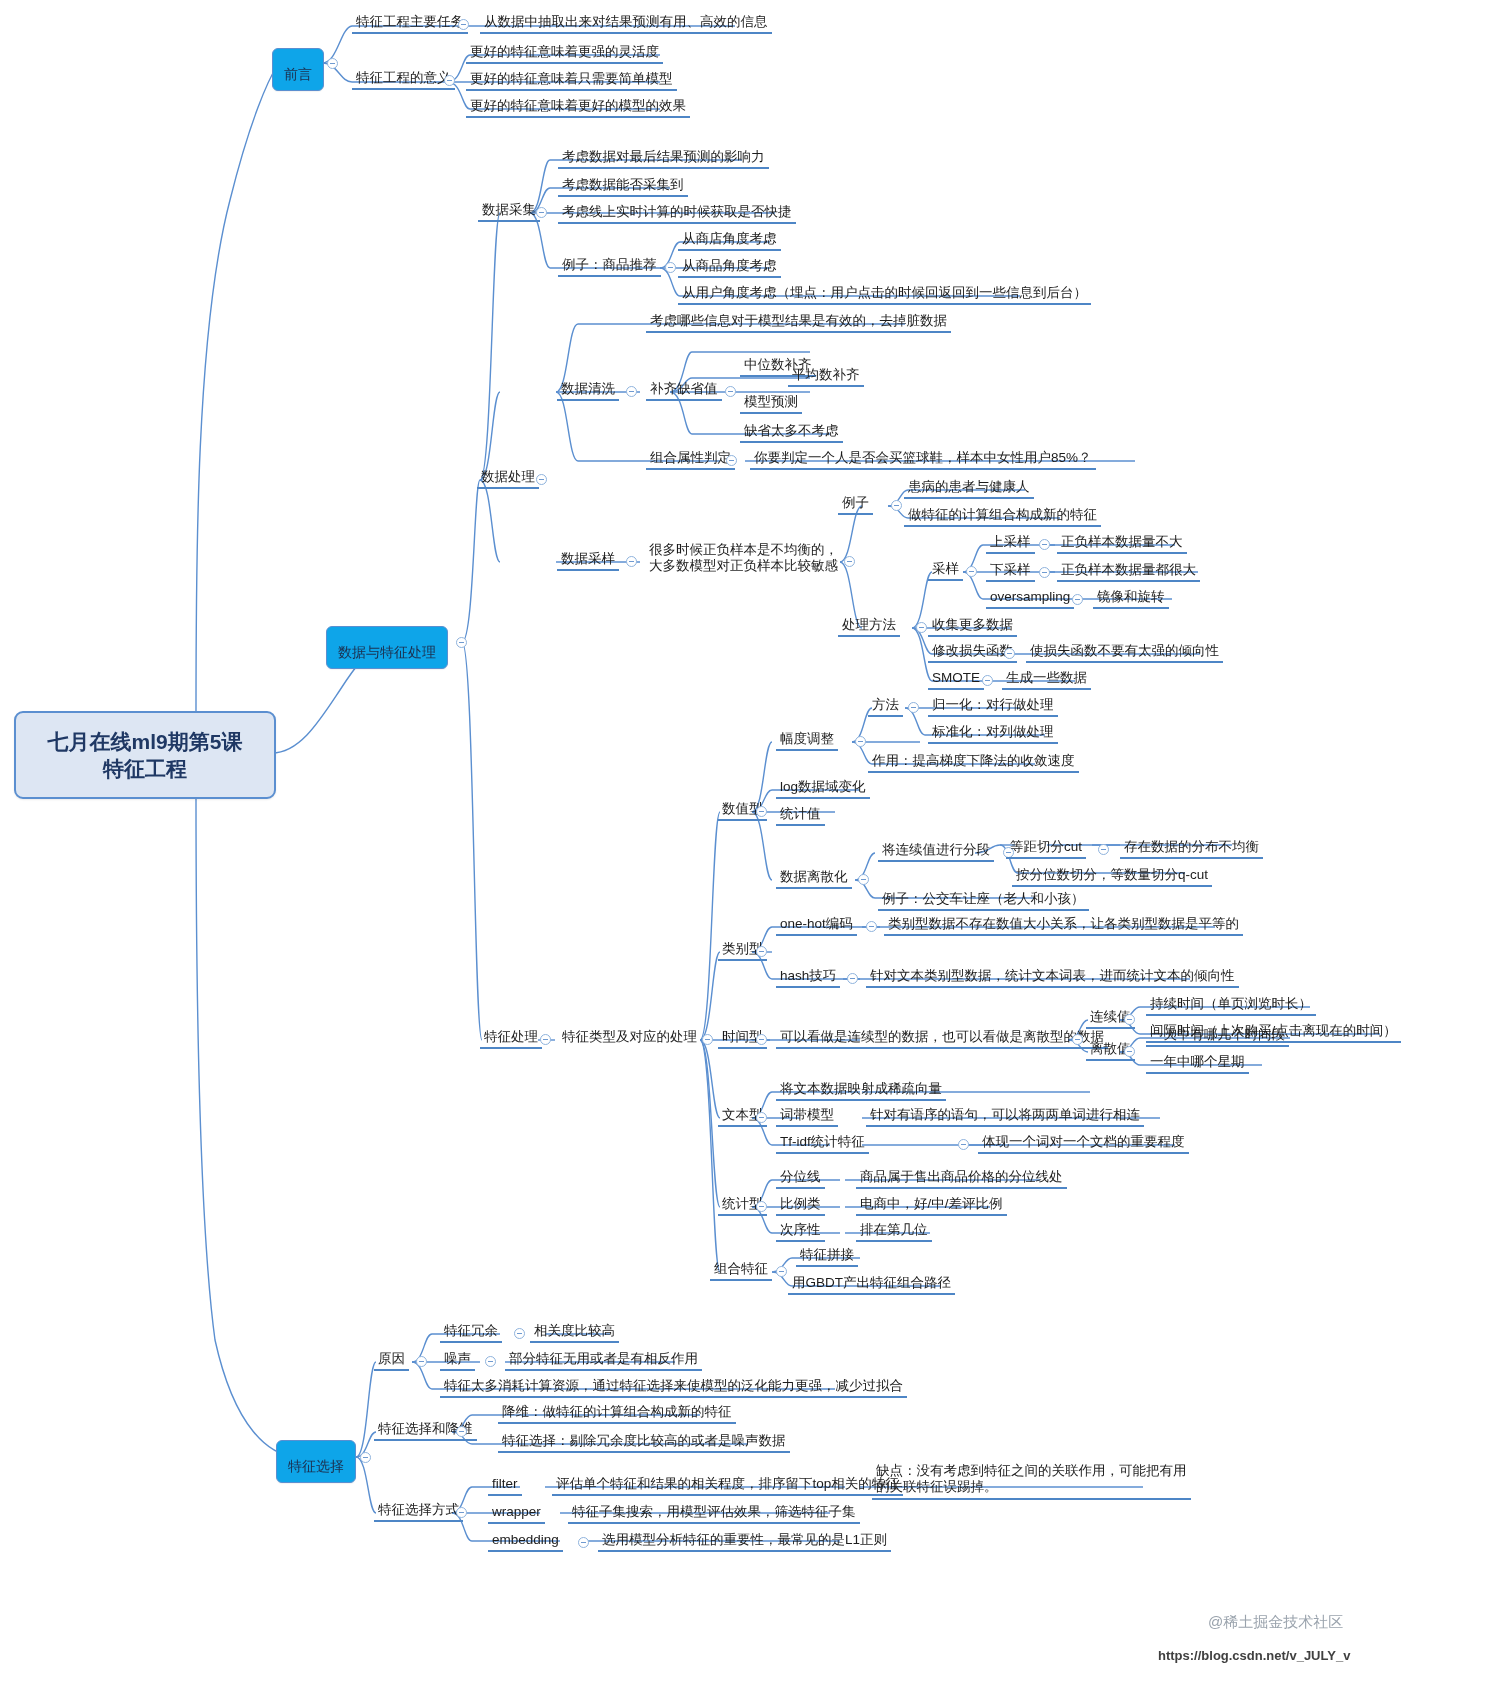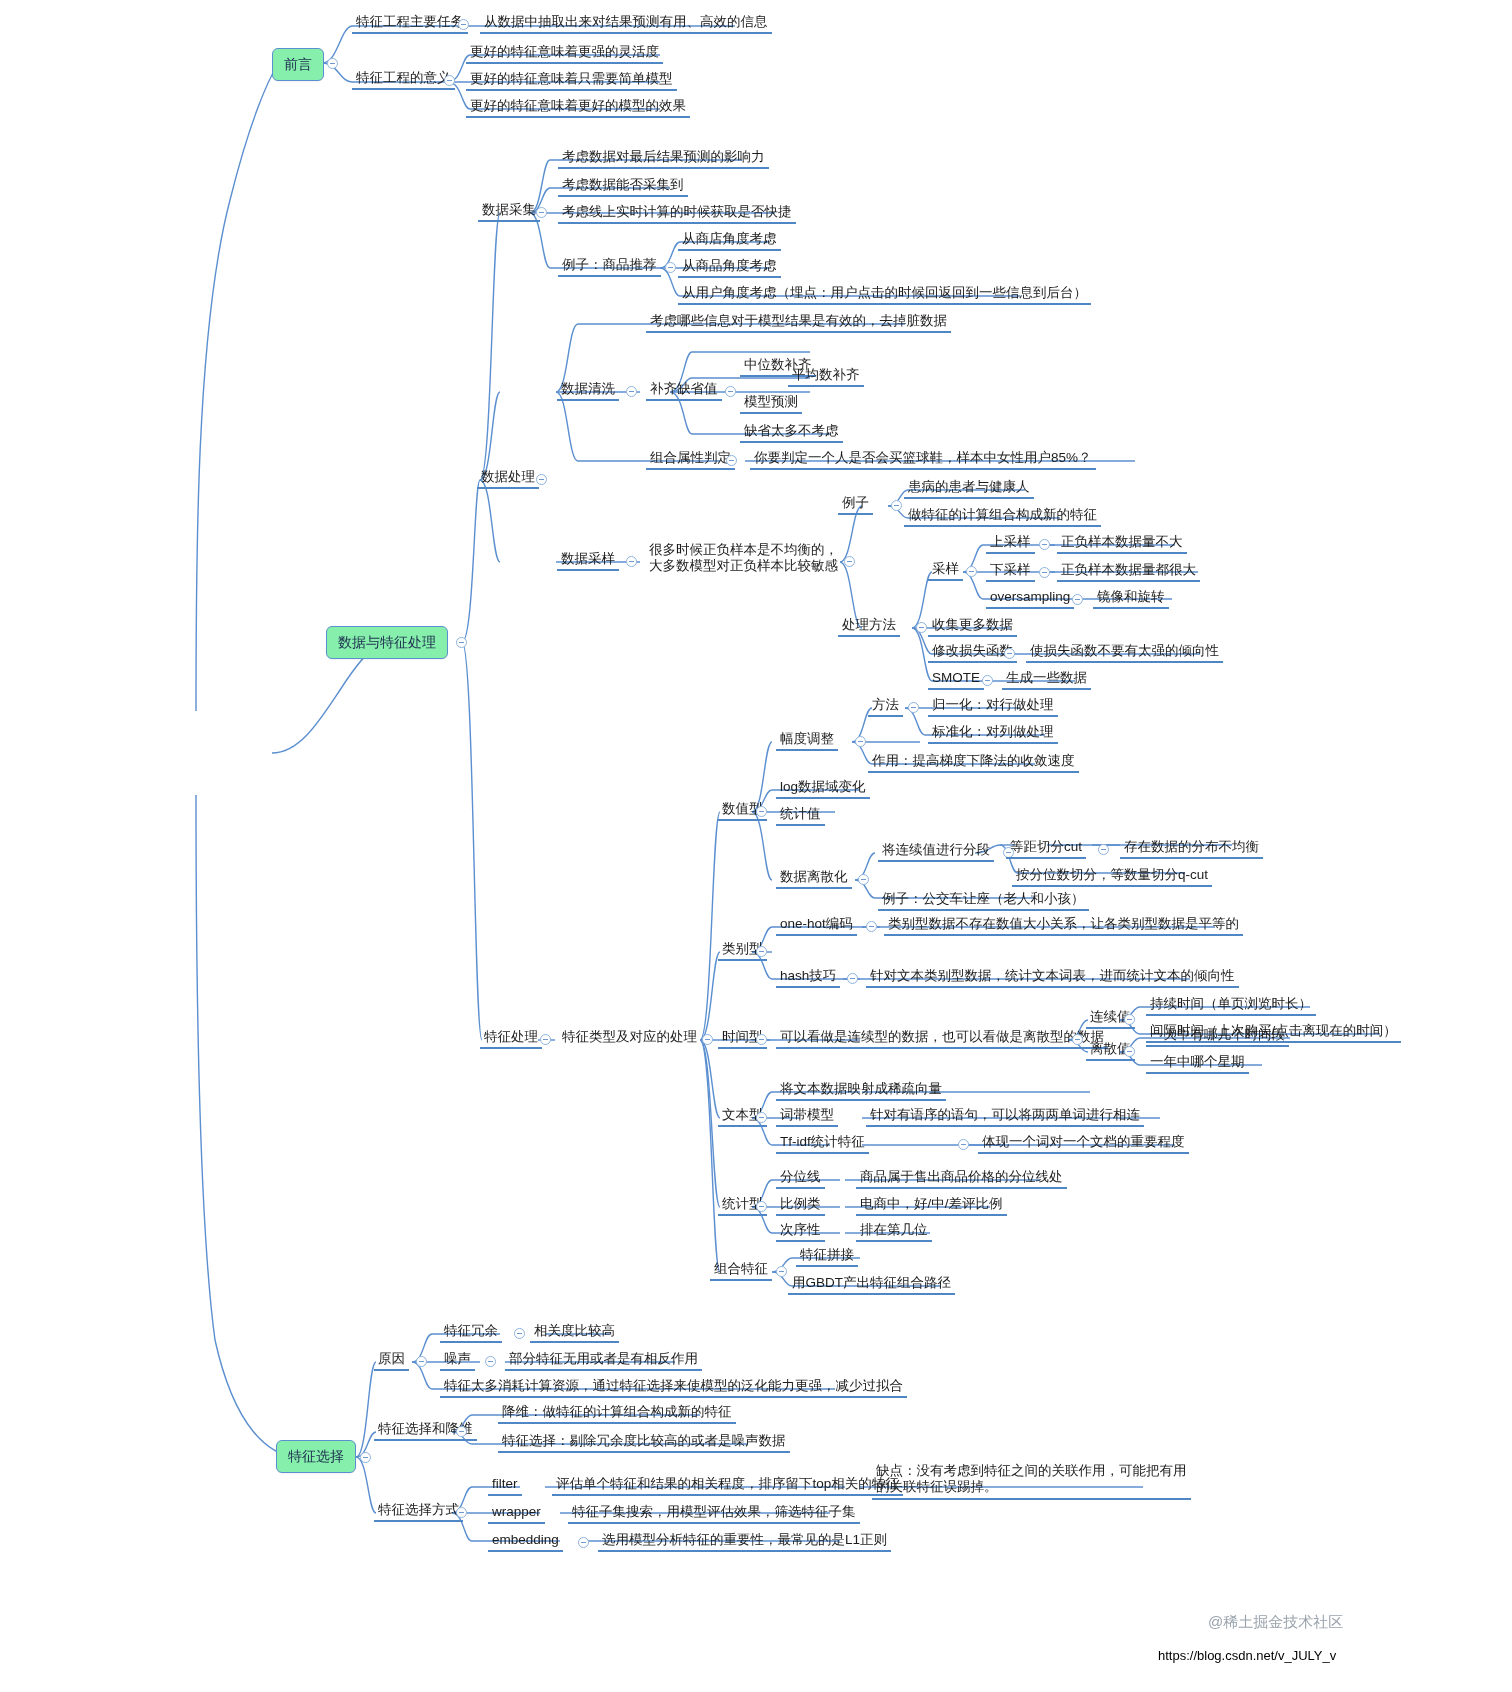--- a/index.html
+++ b/index.html
@@ -37,45 +37,45 @@
     border-radius:9px;
     display:flex;align-items:center;justify-content:center;
     text-align:center;
     font-size:21px;font-weight:bold;color:#1f3864;
     line-height:27px;white-space:pre-line;
     box-shadow:0 1px 2px rgba(0,0,0,.08);
   }
   
   .branch{
     position:absolute;
-    background:#86efac;
+    background:#0ea5e9;
     border:1.6px solid #5b8fd0;
     border-radius:6px;
     font-size:14px;
     color:#1c2f4e;
-    padding:7px 11px 6px 11px;
+    padding:17px 11px 6px 11px;
     white-space:nowrap;
     box-shadow:0 1px 1px rgba(0,0,0,.05);
   }
   
   .tog{
     position:absolute;
     width:11px;height:11px;border-radius:50%;
     border:1px solid #8fb3dd;background:#fff;
     box-sizing:border-box;
   }
   .tog:after{
     content:"";position:absolute;left:2px;top:4px;width:5px;height:1px;background:#6f9ad0;
   }
   
   .wm{
     position:absolute;font-size:15px;color:#9aa3ad;white-space:nowrap;
   }
   .wm2{
-    position:absolute;font-size:13px;color:#000000;white-space:nowrap;
+    position:absolute;font-size:13px;color:#404040;white-space:nowrap;font-weight:bold;
   }
 </style>
 </head>
 <body>
 
 <div id="canvas">
 
   <svg id="wires" viewBox="0 0 1512 1692">
 
     <path d="M196 711 C196 560 196 330 230 200 C250 120 268 80 278 64"></path>
@@ -203,20 +203,22 @@
 
     <path d="M452 1513 C464 1513 464 1487 472 1487 L520 1487"></path>
     <path d="M452 1513 L472 1513 L540 1513"></path>
     <path d="M452 1513 C464 1513 464 1541 472 1541 L560 1541"></path>
     <path d="M545 1487 L845 1487"></path>
     <path d="M560 1513 L830 1513"></path>
     <path d="M580 1541 L840 1541"></path>
     <path d="M860 1487 L1143 1487"></path>
   </svg>
 
+  <div class="root">七月在线ml9期第5课
+特征工程</div>
 
   <div class="branch" style="left:272px;top:48px;">前言</div>
   <div class="tog" style="left:327px;top:58px;"></div>
 
   <div class="branch" style="left:326px;top:626px;">数据与特征处理</div>
   <div class="tog" style="left:456px;top:637px;"></div>
 
   <div class="branch" style="left:276px;top:1440px;">特征选择</div>
   <div class="tog" style="left:360px;top:1452px;"></div>
 

